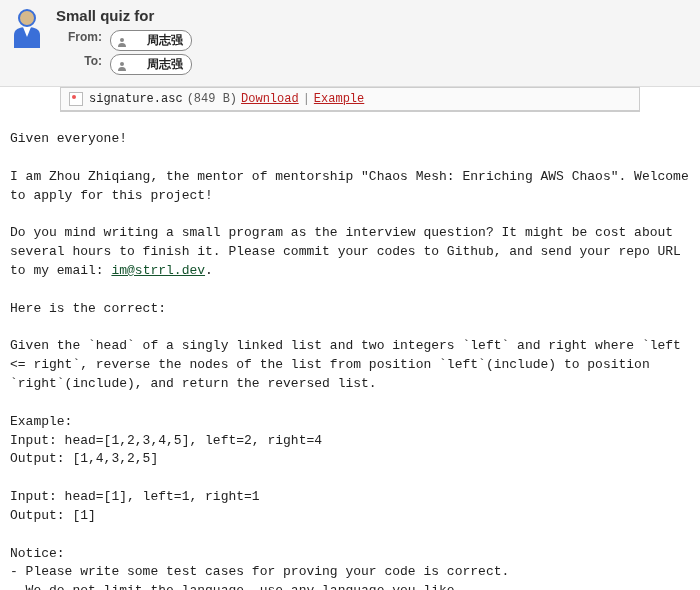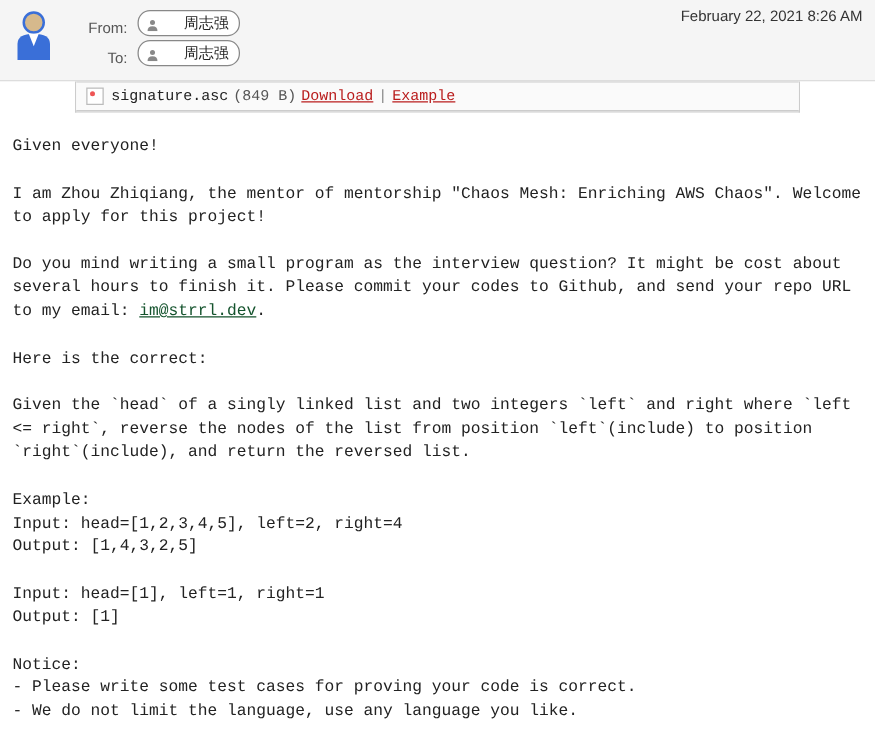--- a/index.html
+++ b/index.html
@@ -34,22 +34,23 @@
   }
   .timestamp {
     position: absolute;
     top: 6px;
     right: 10px;
     font-size: 12px;
     color: #333;
   }
   .field-row {
     display: flex;
-    align-items: flex-end;
+    align-items: flex-start;
     margin: 3px 0;
+    font-weight: bold;
   }
   .field-label {
     width: 46px;
     text-align: right;
     margin-right: 8px;
     color: #555;
     font-size: 12px;
   }
   .pill {
     display: inline-flex;
@@ -125,20 +126,21 @@
 
 <div class="header">
   <div class="avatar">
     <svg viewBox="0 0 38 42" width="38" height="42">
       <circle cx="19" cy="11" r="8" fill="#d6b98c" stroke="#3a6fd8" stroke-width="2"></circle>
       <path d="M6 41 L6 28 Q6 20 19 20 Q32 20 32 28 L32 41 Z" fill="#3a6fd8"></path>
       <path d="M15 20 L19 30 L23 20 Z" fill="#fff"></path>
     </svg>
   </div>
   <div class="head-main">
+    <div class="subject">Small quiz for</div>
     <div class="field-row">
       <div class="field-label">From:</div>
       <span class="pill">
         <span class="pill-icon">
           <svg viewBox="0 0 10 10" width="10" height="10">
               <circle cx="5" cy="3" r="2" fill="#888"></circle>
               <path d="M1 10 Q1 6 5 6 Q9 6 9 10 Z" fill="#888"></path>
             </svg>
         </span>
         <span>周志强</span>
@@ -150,21 +152,20 @@
         <span class="pill-icon">
           <svg viewBox="0 0 10 10" width="10" height="10">
               <circle cx="5" cy="3" r="2" fill="#888"></circle>
               <path d="M1 10 Q1 6 5 6 Q9 6 9 10 Z" fill="#888"></path>
             </svg>
         </span>
         <span>周志强</span>
       </span>
     </div>
   </div>
-  <div class="timestamp">February 22, 2021 8:26 AM</div>
 </div>
 
 <div class="att-wrap">
   <div class="attachment-bar">
     <span class="attach-icon"></span>
     <span>signature.asc</span>
     <span class="att-size">(849 B)</span>
     <span class="att-link">Download</span>
     <span class="divider">|</span>
     <span class="att-link">Example</span>

